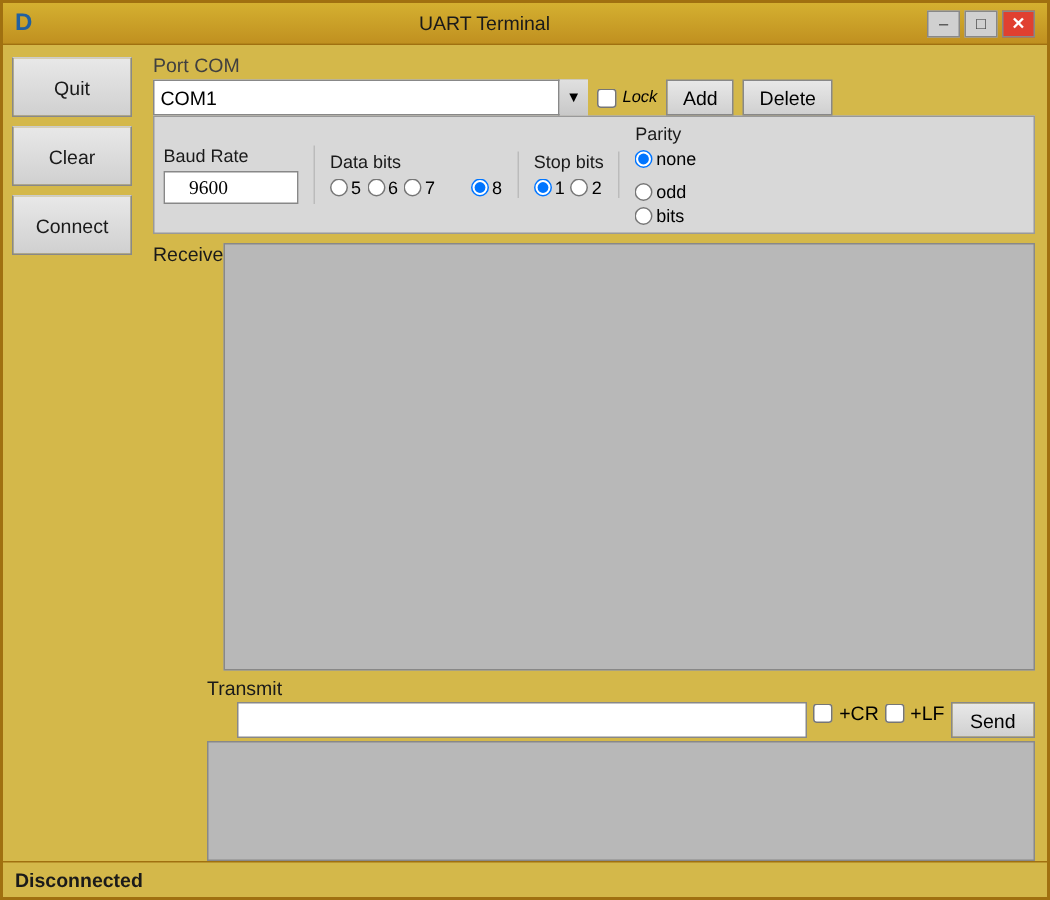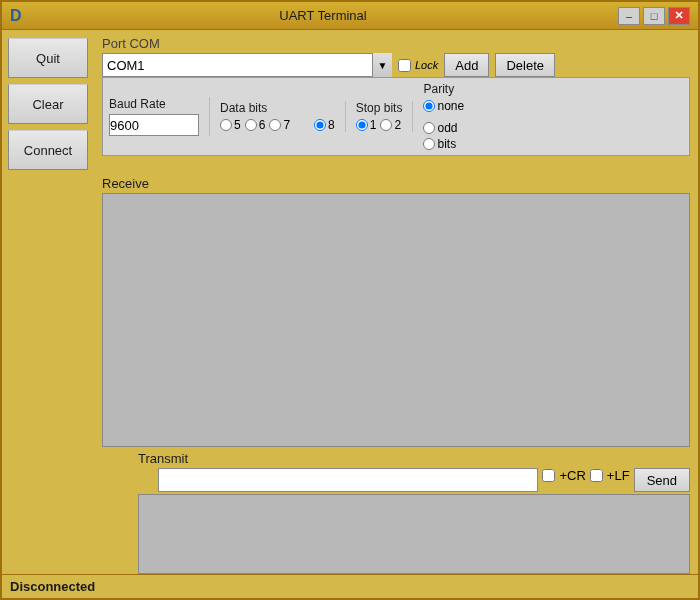--- a/index.html
+++ b/index.html
@@ -180,45 +180,46 @@
     }
     .param-label {
       font-size: 12px;
       margin-bottom: 3px;
       color: #1a1a1a;
     }
     .baud-input {
       width: 90px;
       height: 22px;
       border: 1px solid #888;
-      padding: 0 0;
+      padding: 0 16px;
       font-size: 13px;
       background: white;
+      font-family: Liberation Serif, serif;
     }
     .radio-group {
       display: flex;
       flex-wrap: wrap;
       gap: 2px 4px;
     }
     .radio-item {
       display: flex;
       align-items: center;
       gap: 2px;
       font-size: 12px;
     }
     .radio-item input[type="radio"] {
       margin: 0;
       width: 12px;
       height: 12px;
     }
     .receive-section {
-      margin-top: 16px;
-      flex: 1;
-      display: flex;
-      flex-direction: column;
+      margin-top: 2px;
+      flex: 1;
+      display: flex;
+      flex-direction: row;
       min-height: 0;
     }
     .section-label {
       font-size: 13px;
       color: #1a1a1a;
       margin-bottom: 2px;
     }
     .receive-area {
       flex: 1;
       background: #b8b8b8;

